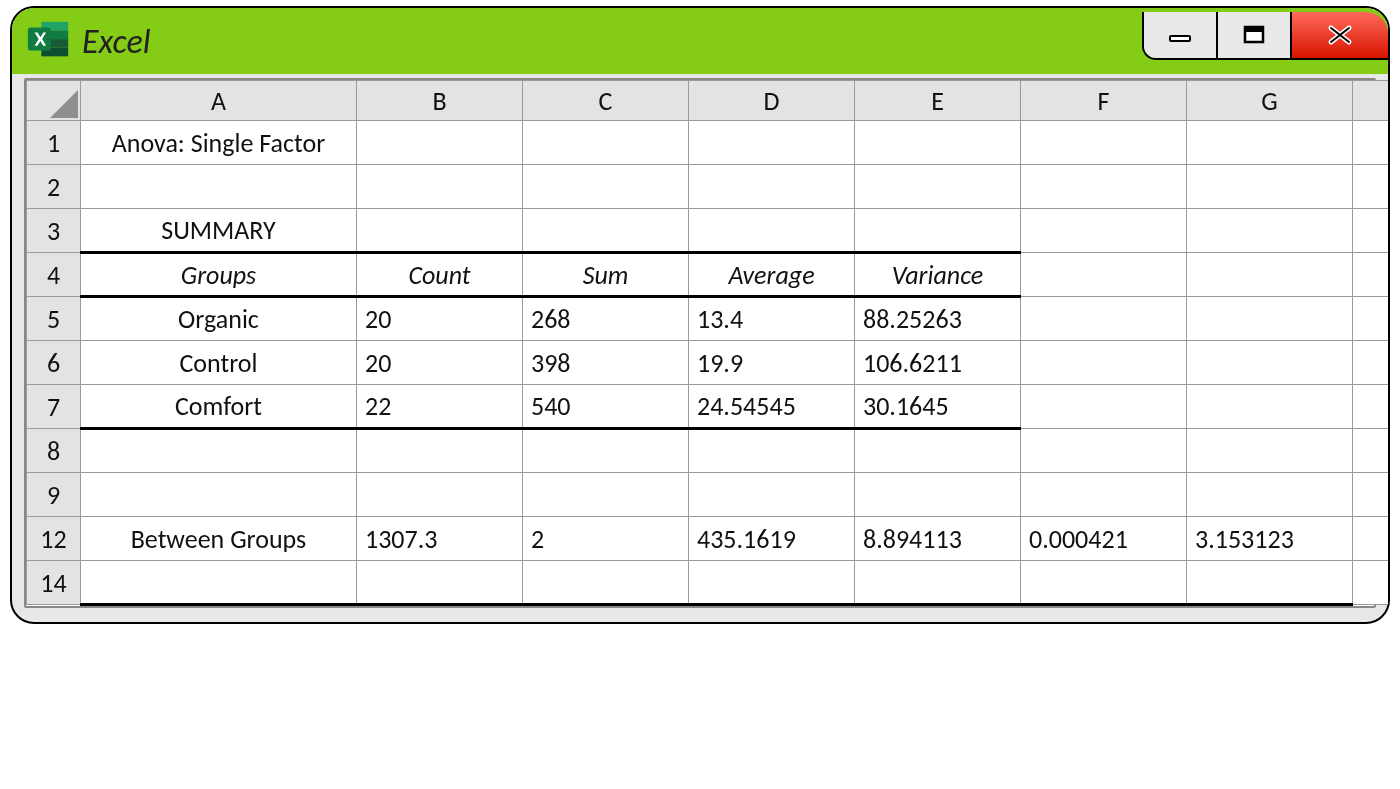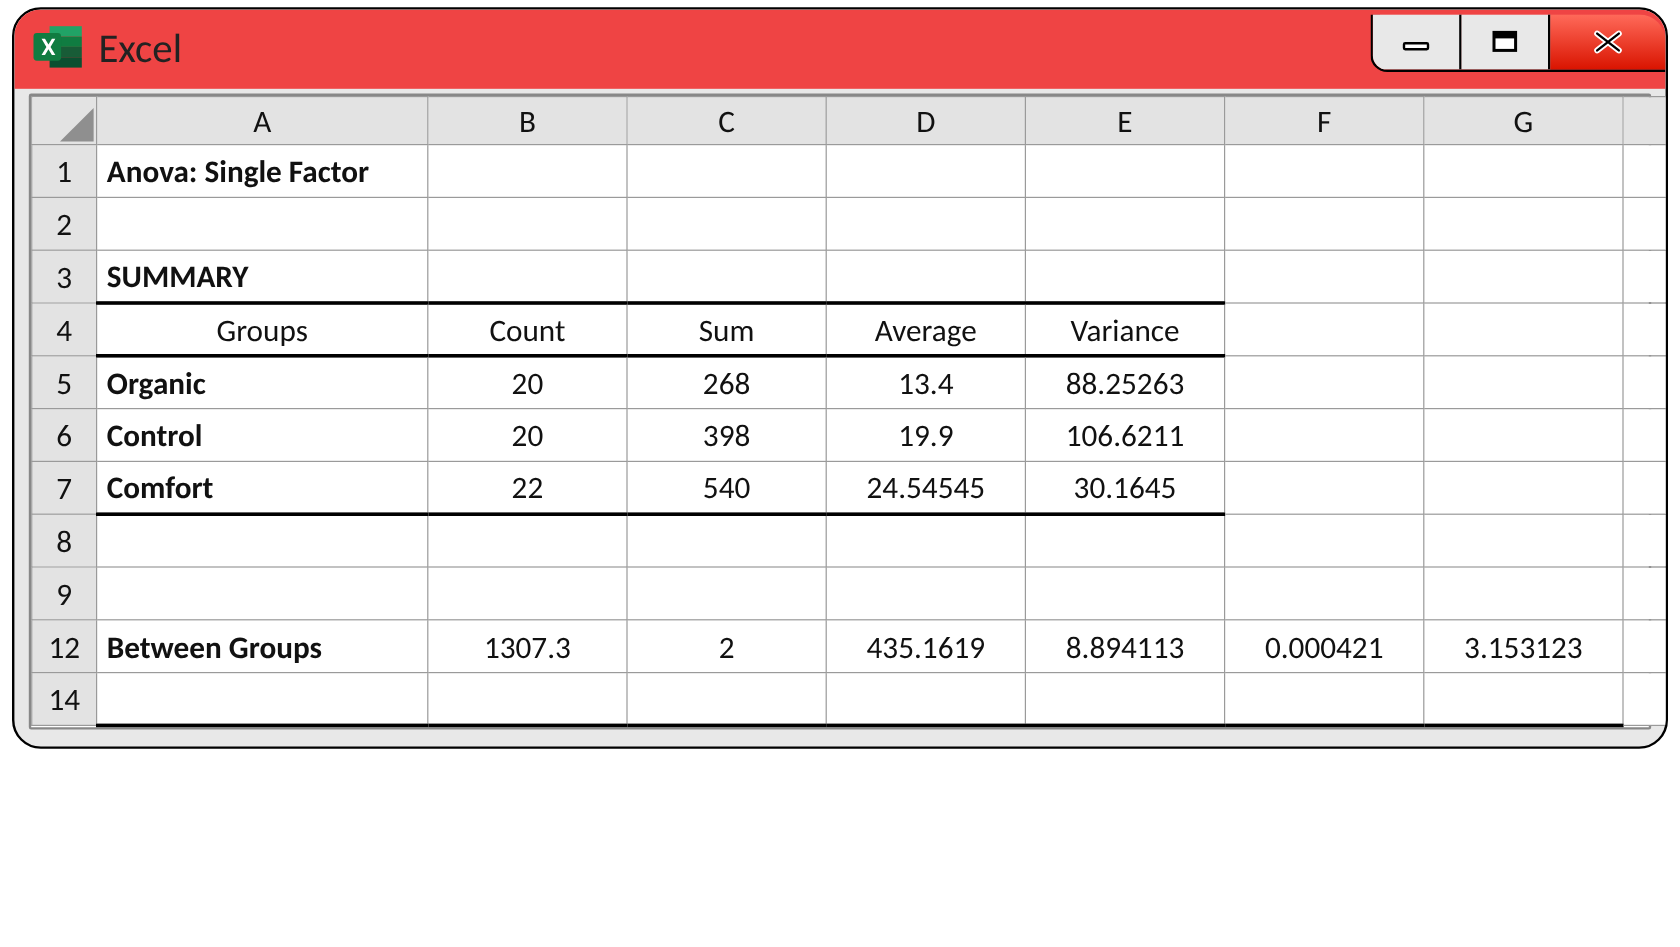--- a/index.html
+++ b/index.html
@@ -13,21 +13,22 @@
     margin: 6px auto;
     border: 2.5px solid #000;
     border-radius: 24px;
     background: #e8e8e8;
     overflow: hidden;
   }
   .titlebar {
     display: flex;
     align-items: center;
     padding: 10px 0 10px 14px;
-    background: #ef4444;
+    background: #84cc16;
+    font-style: italic;
   }
   .app-icon {
     width: 46px; height: 46px;
     margin-right: 10px;
     flex: none;
   }
   .app-title {
     font-size: 34px;
     color: #222;
   }
@@ -109,24 +110,24 @@
   col.cRow { width: 54px; }
   col.cA { width: 276px; }
   col.cB { width: 166px; }
   col.cC { width: 166px; }
   col.cD { width: 166px; }
   col.cE { width: 166px; }
   col.cF { width: 166px; }
   col.cG { width: 166px; }
   col.cH { width: 40px; }
 
-  .ta-l { text-align: left; font-weight: bold; }
-  .ta-r { text-align: center; }
+  .ta-l { text-align: center; }
+  .ta-r { text-align: left; }
   .ta-c { text-align: center; }
-  .italic { }
+  .italic { font-style: italic; }
 
   
   .bt-blk { border-top: 3px solid #000 !important; }
   .bb-blk { border-bottom: 3px solid #000 !important; }
 </style>
 </head>
 <body>
 
 <div class="window">
 

